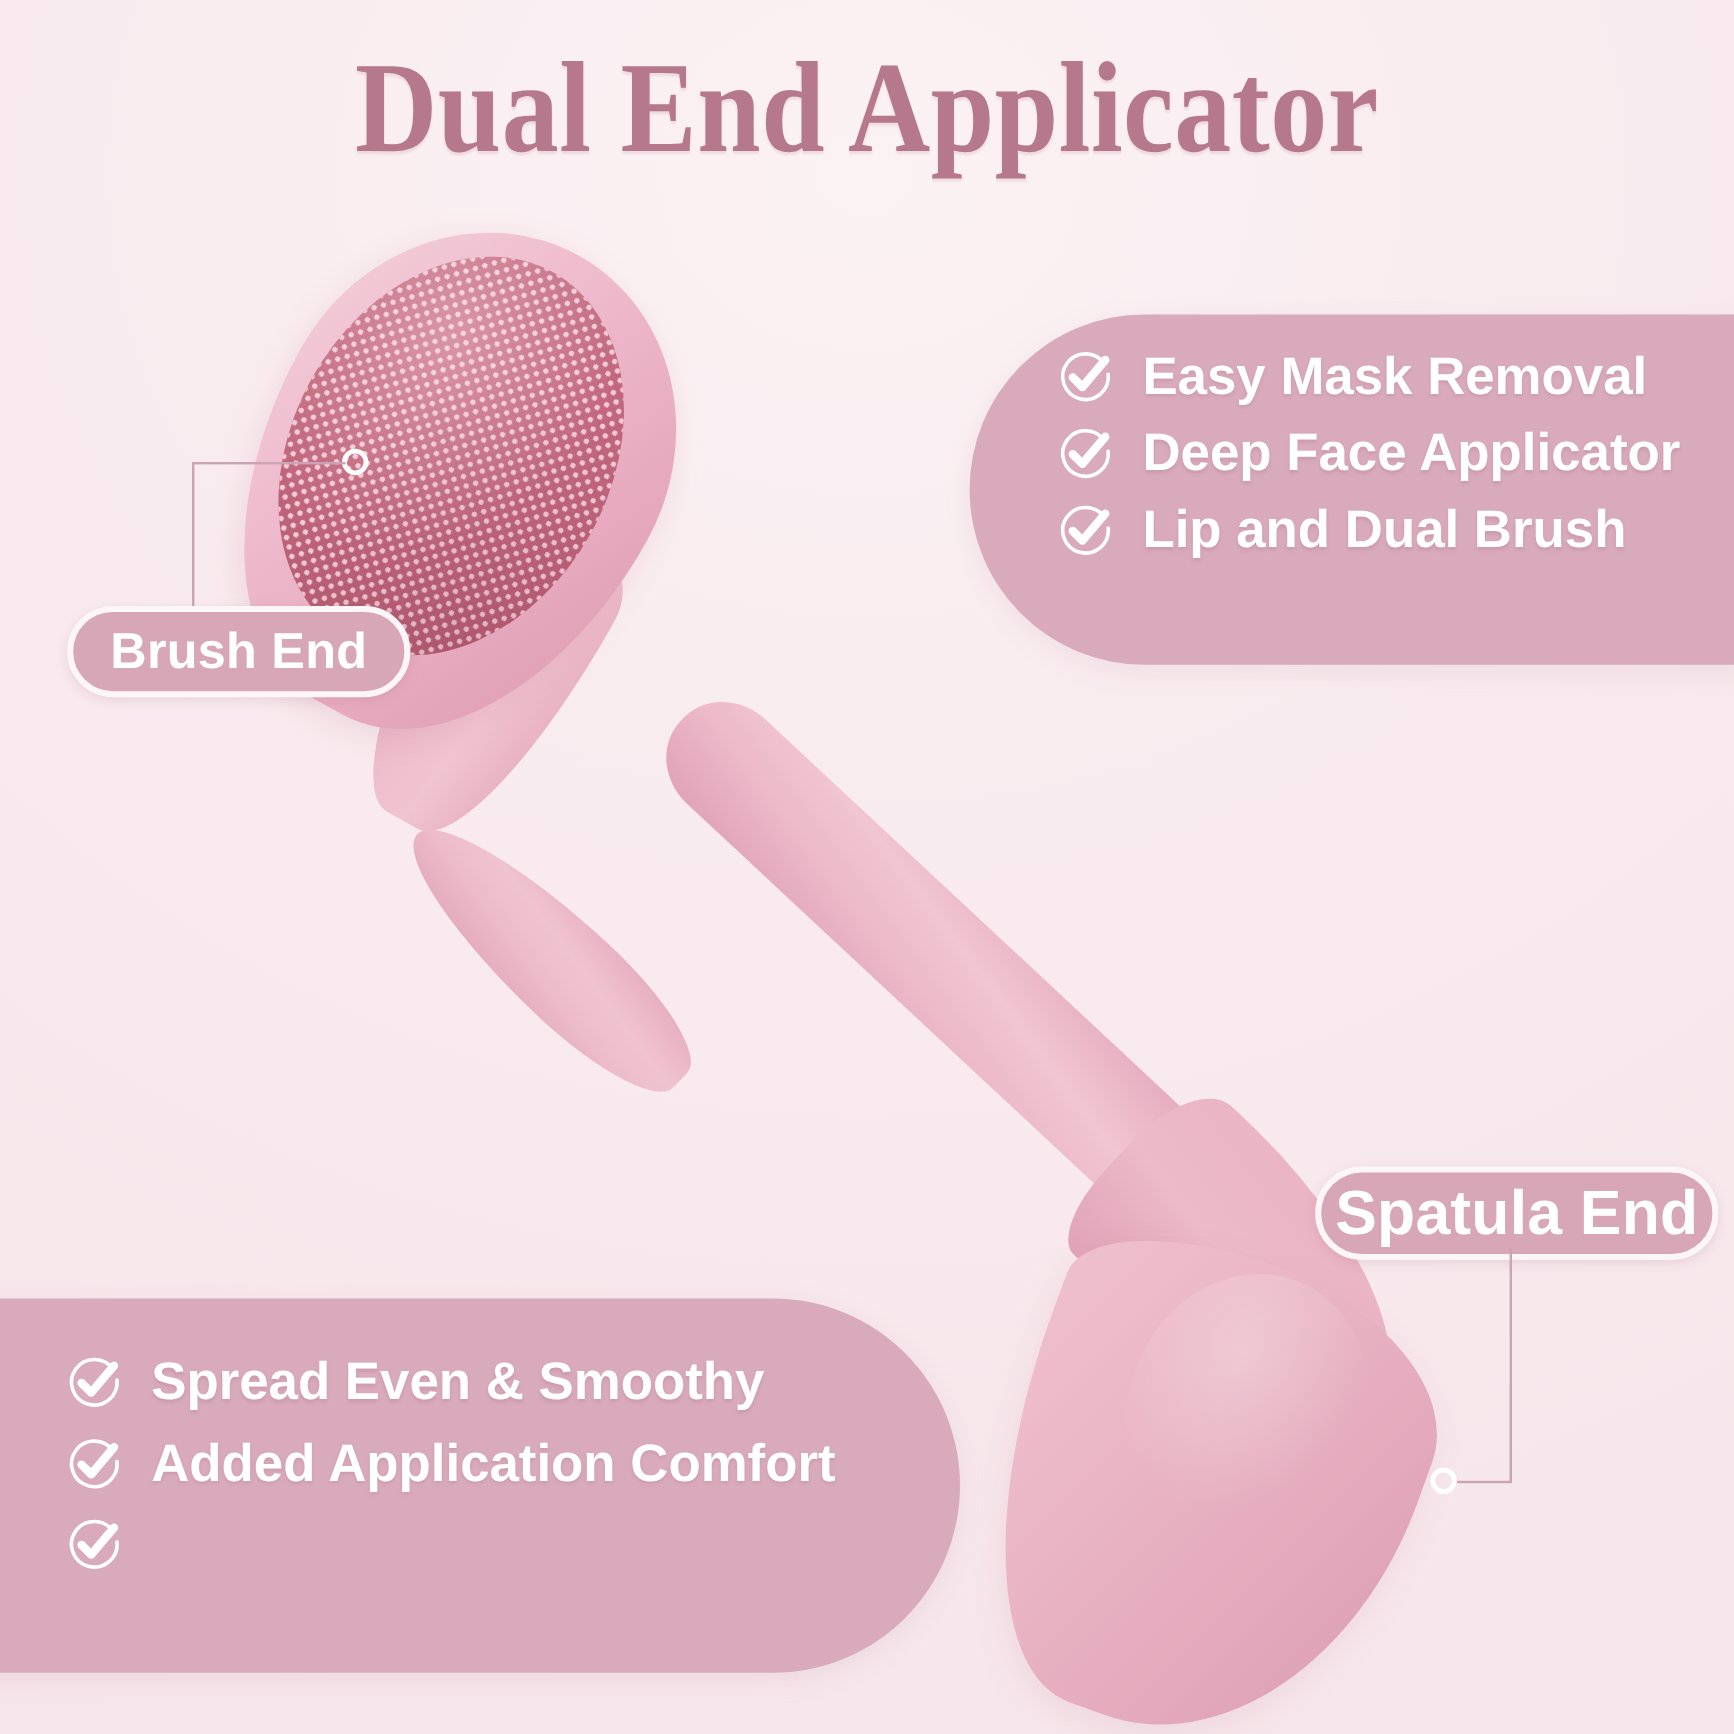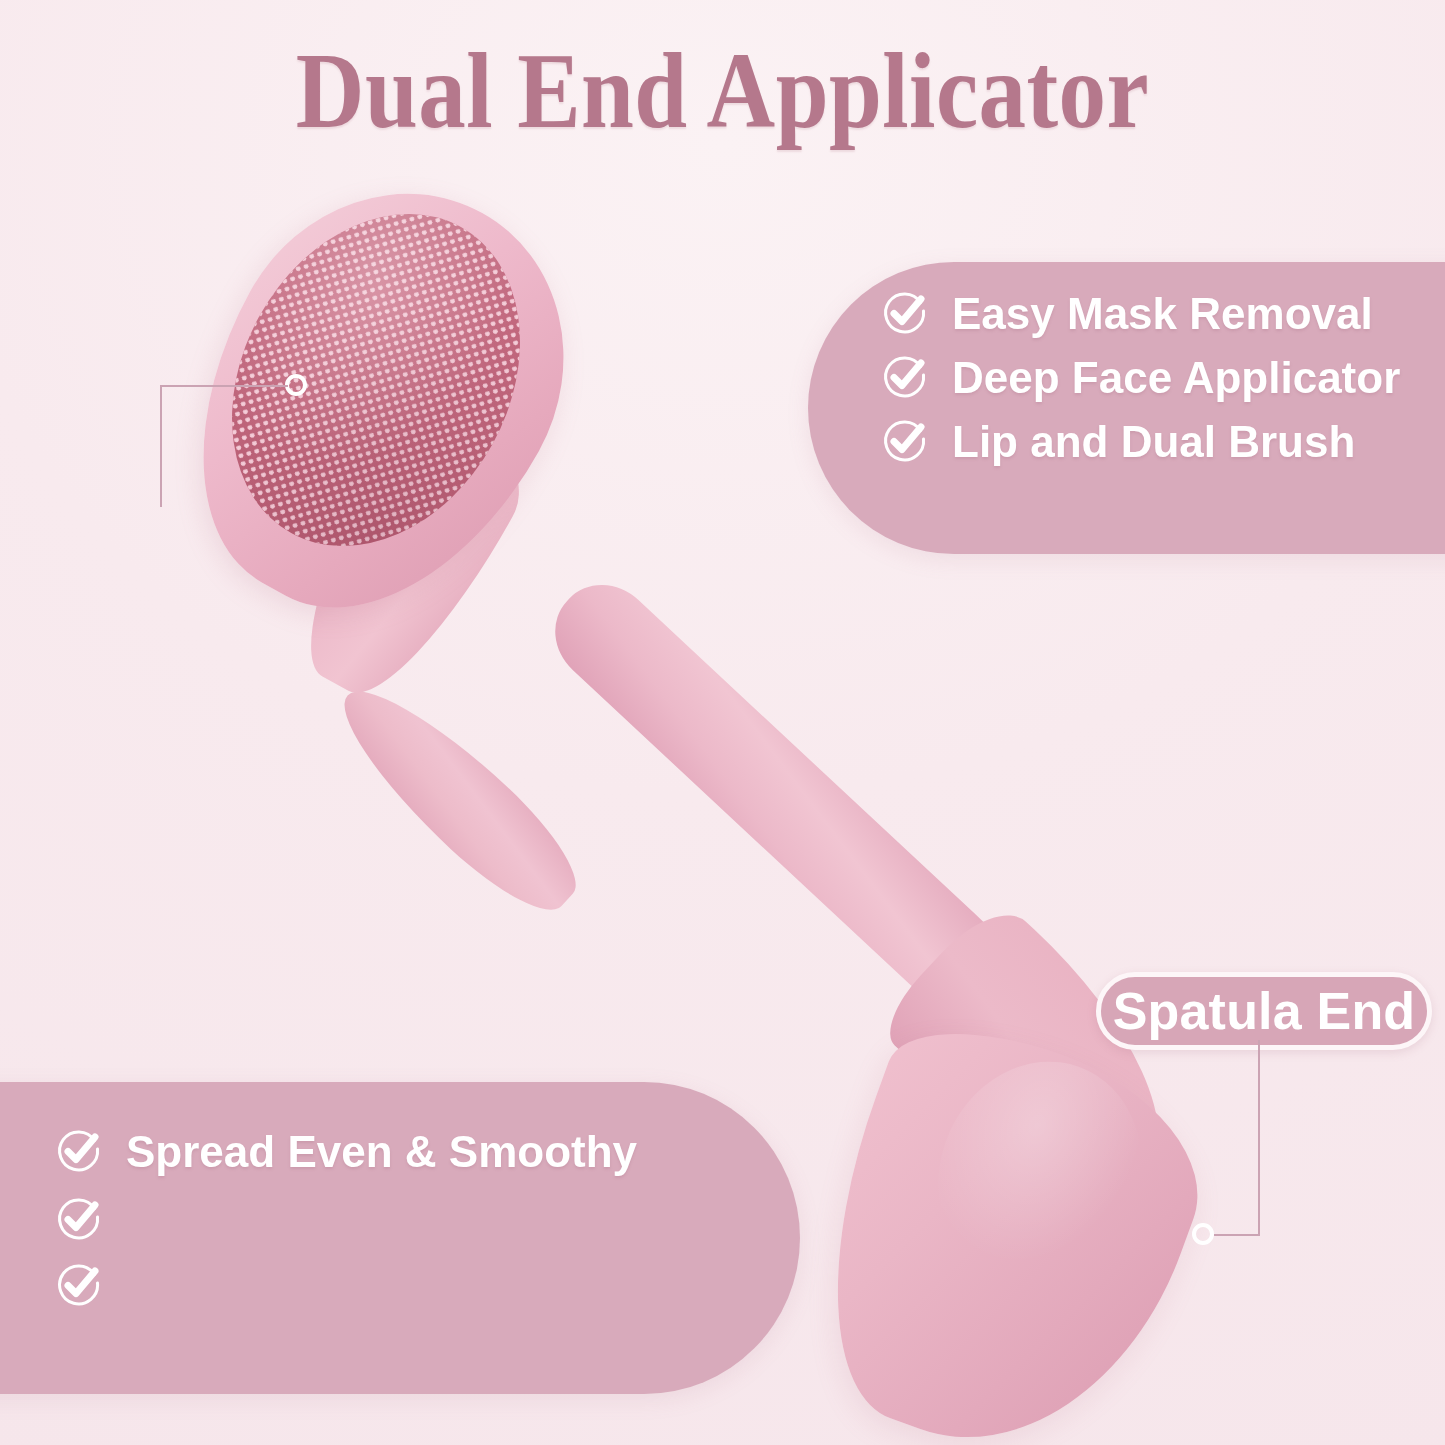--- a/index.html
+++ b/index.html
@@ -237,21 +237,21 @@
     top: 288px;
     gap: 12px;
   }
   #list-bottom-left {
     left: 54px;
     top: 1126px;
     gap: 16px;
   }
   .feature-row {
     display: flex;
-    align-items: flex-start;
+    align-items: center;
     gap: 22px;
   }
   .feature-label {
     color: #ffffff;
     font-weight: bold;
     font-size: 44px;
     line-height: 1.18;
     white-space: nowrap;
     text-shadow: 0 2px 3px rgba(160,100,125,0.22);
   }
@@ -277,20 +277,23 @@
     <div id="spatula-gloss"></div>
     <div id="neck"></div>
     <div id="brush-outer"></div>
     <div id="brush-pad"></div>
     <div id="brush-pad-shade"></div>
   </div>
 
   <div class="dot-marker" style="left:285px; top:374px;"></div>
   <div class="leader h" style="left:160px; top:385px; width:128px;"></div>
   <div class="leader v" style="left:160px; top:385px; height:122px;"></div>
+  <div class="pill" id="pill-brush">
+    <span>Brush End</span>
+  </div>
 
   <div class="pill" id="pill-spatula">
     <span>Spatula End</span>
   </div>
   <div class="leader v" style="left:1258px; top:1040px; height:195px;"></div>
   <div class="leader h" style="left:1214px; top:1234px; width:46px;"></div>
   <div class="dot-marker" style="left:1192px; top:1223px;"></div>
 
   <div class="panel" id="panel-top-right"></div>
   <div class="feature-list" id="list-top-right">
@@ -340,20 +343,21 @@
       <span class="feature-label">Spread Even &amp; Smoothy</span>
     </div>
 
     <div class="feature-row">
       <span class="check-icon">
         <svg viewBox="0 0 50 50" width="50" height="50" aria-hidden="true">
           <path d="M40.5 14.5 A19 19 0 1 0 43.5 23" fill="none" stroke="#ffffff" stroke-width="3" stroke-linecap="round"></path>
           <path d="M14 25.5 L22 33.5 L41 11" fill="none" stroke="#ffffff" stroke-width="7" stroke-linecap="round" stroke-linejoin="round"></path>
         </svg>
       </span>
+      <span class="feature-label">Added Application Comfort</span>
     </div>
 
     <div class="feature-row">
       <span class="check-icon">
         <svg viewBox="0 0 50 50" width="50" height="50" aria-hidden="true">
           <path d="M40.5 14.5 A19 19 0 1 0 43.5 23" fill="none" stroke="#ffffff" stroke-width="3" stroke-linecap="round"></path>
           <path d="M14 25.5 L22 33.5 L41 11" fill="none" stroke="#ffffff" stroke-width="7" stroke-linecap="round" stroke-linejoin="round"></path>
         </svg>
       </span>
     </div>

